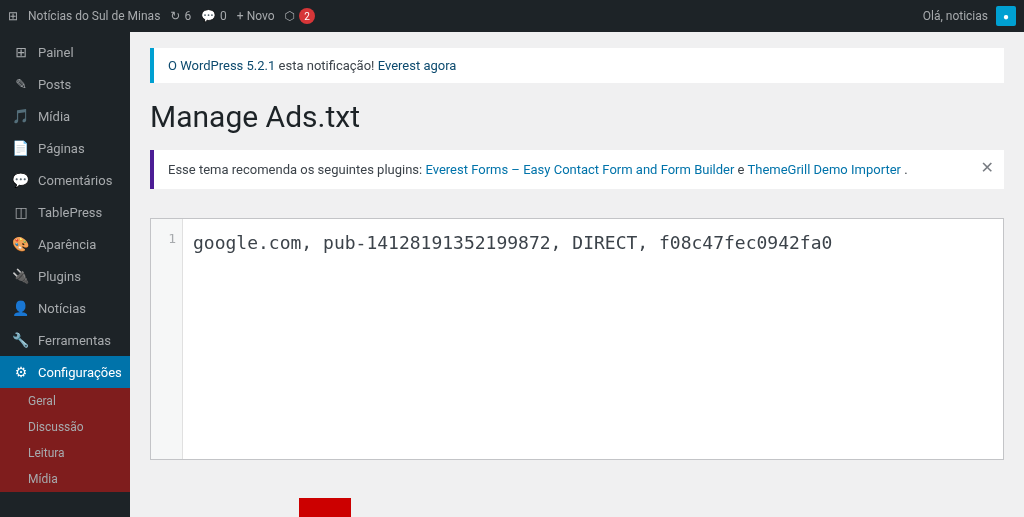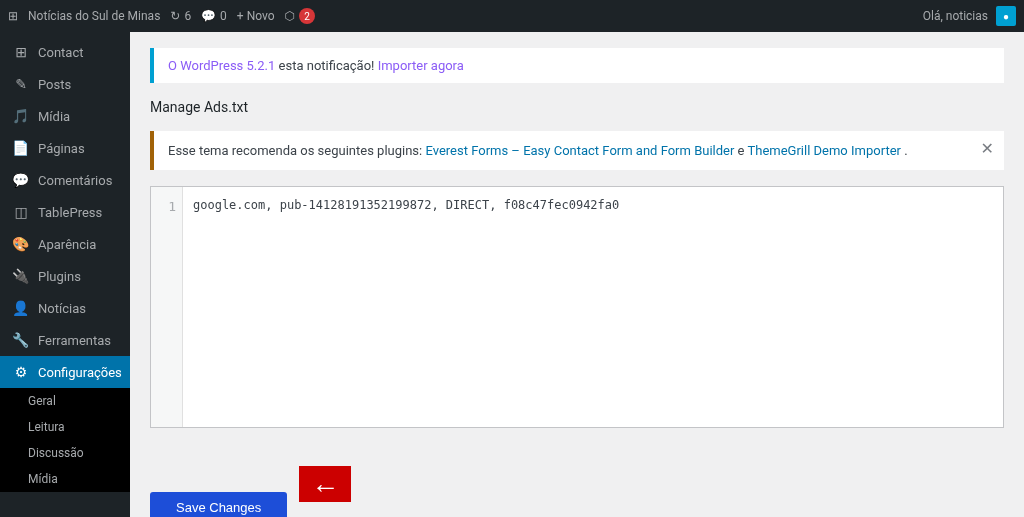--- a/index.html
+++ b/index.html
@@ -70,21 +70,21 @@
       gap: 8px;
       padding: 8px 12px;
       color: #a7aaad;
       cursor: pointer;
       font-size: 13px;
       white-space: nowrap;
     }
     .sidebar-item.active { background: #0073aa; color: #fff; }
     .sidebar-item .icon { font-size: 14px; width: 18px; text-align: center; flex-shrink: 0; }
 
-    .sidebar-submenu { background: #000000; }
+    .sidebar-submenu { background: #7f1d1d; }
     .sidebar-subitem {
       padding: 6px 12px 6px 28px;
       color: #a7aaad;
       cursor: pointer;
       font-size: 12px;
       white-space: nowrap;
     }
 
     
     .content {
@@ -94,34 +94,34 @@
       background: #f0f0f1;
     }
 
     .wp-notice {
       background: #fff;
       border-left: 4px solid #00a0d2;
       padding: 10px 14px;
       margin-bottom: 16px;
       font-size: 13px;
     }
-    .wp-notice a { color: #8b5cf6; text-decoration: none; }
+    .wp-notice a { color: #0c4a6e; text-decoration: none; }
 
     .page-title {
-      font-size: 14px;
+      font-size: 30px;
       font-weight: 400;
       color: #1d2327;
       margin-bottom: 16px;
     }
 
     .plugin-notice {
       background: #fff;
-      border-left: 4px solid #a16207;
+      border-left: 4px solid #4c1d95;
       padding: 12px 14px;
-      margin-bottom: 16px;
+      margin-bottom: 29px;
       font-size: 13px;
       position: relative;
     }
     .plugin-notice a { color: #0073aa; text-decoration: none; }
     .plugin-notice-close {
       position: absolute;
       top: 10px;
       right: 10px;
       cursor: pointer;
       color: #787c82;
@@ -148,21 +148,21 @@
       font-size: 13px;
       min-width: 32px;
       text-align: right;
       line-height: 1.8;
       user-select: none;
     }
     .editor-content {
       flex: 1;
       padding: 8px 10px;
       font-family: monospace;
-      font-size: 12px;
+      font-size: 18px;
       color: #3c434a;
       line-height: 1.8;
       white-space: pre;
       overflow-x: auto;
     }
 
     .save-btn {
       background: #1d4ed8;
       color: #fff;
       border: none;
@@ -215,21 +215,21 @@
     <span class="topbar-user">Olá, noticias</span>
     <button class="topbar-user-btn">●</button>
   </div>
 </div>
 
 <div class="main-layout">
 
   <nav class="sidebar">
     <div class="sidebar-item">
       <span class="icon">⊞</span>
-      <span>Contact</span>
+      <span>Painel</span>
     </div>
     <div class="sidebar-item">
       <span class="icon">✎</span>
       <span>Posts</span>
     </div>
     <div class="sidebar-item">
       <span class="icon">🎵</span>
       <span>Mídia</span>
     </div>
     <div class="sidebar-item">
@@ -259,33 +259,33 @@
     <div class="sidebar-item">
       <span class="icon">🔧</span>
       <span>Ferramentas</span>
     </div>
     <div class="sidebar-item active">
       <span class="icon">⚙</span>
       <span>Configurações</span>
     </div>
     <div class="sidebar-submenu">
       <div class="sidebar-subitem">Geral</div>
+      <div class="sidebar-subitem">Discussão</div>
       <div class="sidebar-subitem">Leitura</div>
-      <div class="sidebar-subitem">Discussão</div>
       <div class="sidebar-subitem">Mídia</div>
 
     </div>
   </nav>
 
   <main class="content">
 
     <div class="wp-notice">
       <a href="#">O WordPress 5.2.1</a>
       <span> esta notificação! </span>
-      <a href="#">Importer agora</a>
+      <a href="#">Everest agora</a>
     </div>
 
     <h1 class="page-title">Manage Ads.txt</h1>
 
     <div class="plugin-notice">
       <span>Esse tema recomenda os seguintes plugins: </span>
       <a href="#">Everest Forms – Easy Contact Form and Form Builder</a>
       <span> e </span>
       <a href="#">ThemeGrill Demo Importer</a>
       <span>.</span>

